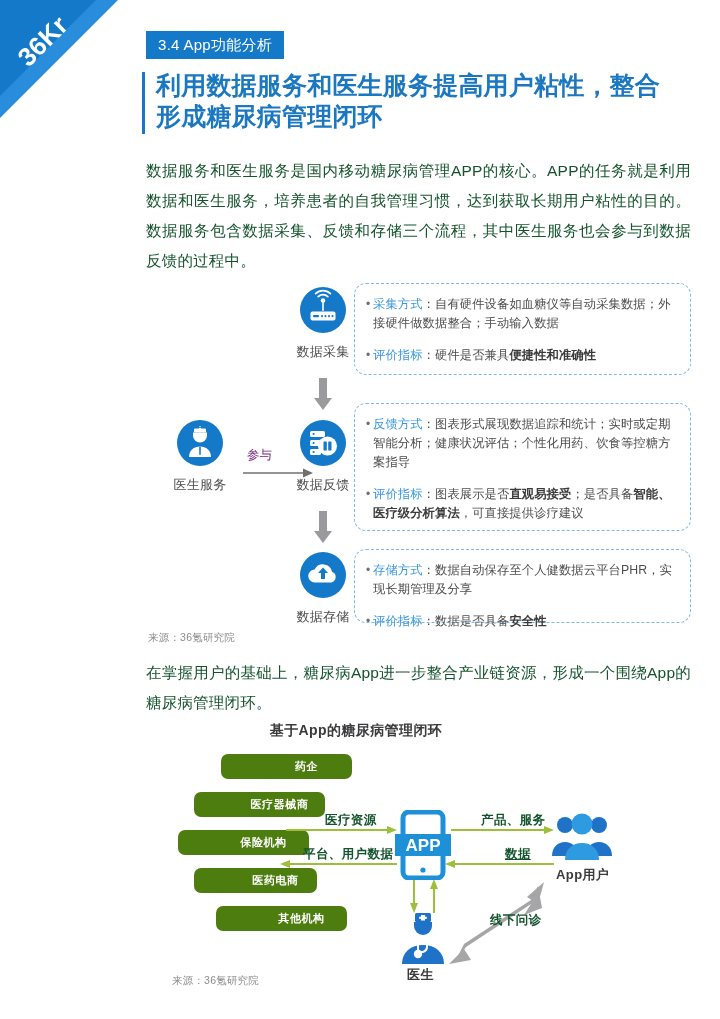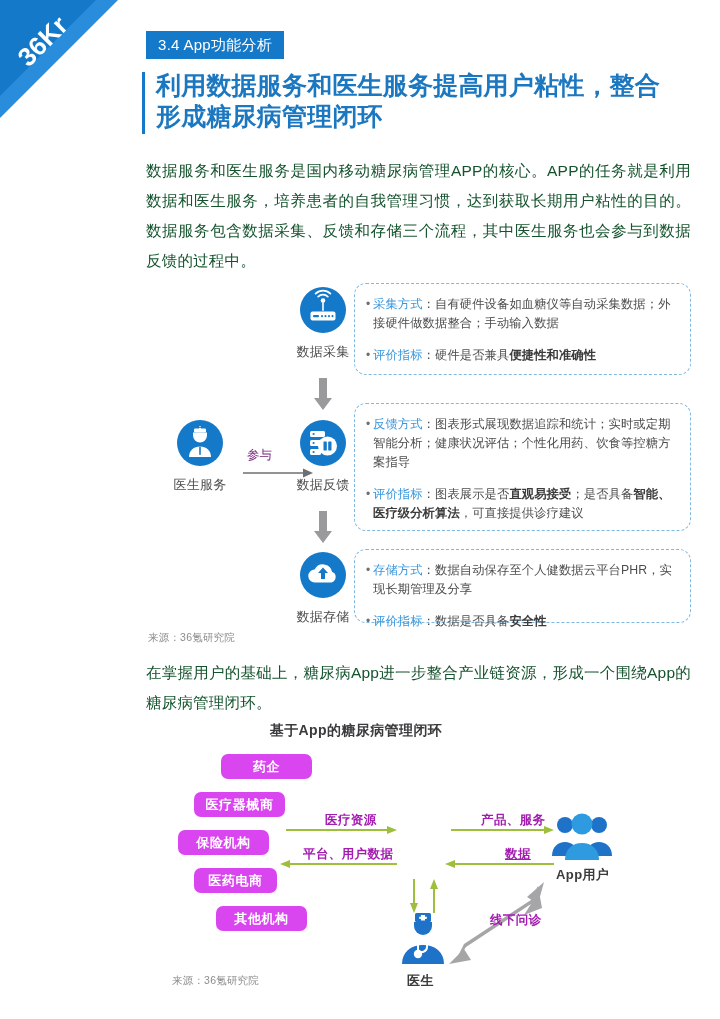--- a/index.html
+++ b/index.html
@@ -83,27 +83,27 @@
     white-space:nowrap;
   }
 
   
   .loop{position:absolute;left:146px;top:722px;width:545px;height:262px;}
   .loop-title{
     position:absolute;left:0;top:0;width:420px;text-align:center;
     font-size:14px;font-weight:bold;color:#3b3b3d;letter-spacing:.4px;
   }
   .pill{
-    position:absolute;background:#d946ef;color:#fff;border-radius:7px;
-    font-size:13px;font-weight:bold;letter-spacing:.6px;
+    position:absolute;background:#4d7c0f;color:#fff;border-radius:7px;
+    font-size:11px;font-weight:bold;letter-spacing:.6px;
     display:flex;align-items:center;justify-content:center;
-    height:25px;white-space:nowrap;
+    height:25px;white-space:nowrap;padding-left:40px;
   }
   .loop-lbl{
-    position:absolute;font-size:12.5px;font-weight:bold;color:#a21caf;
+    position:absolute;font-size:12.5px;font-weight:bold;color:#14532d;
     white-space:nowrap;letter-spacing:.4px;padding-left:24px;
   }
   .loop-cap{
     position:absolute;font-size:13px;font-weight:bold;color:#3b3b3d;
     white-space:nowrap;letter-spacing:.4px;
   }
   .loop svg.ov{position:absolute;left:0;top:0;overflow:visible;}
   .iconbox{position:absolute;}
 </style>
 </head>
@@ -305,20 +305,28 @@
         <path d="M398 160 L392 182 L381 175 Z"></path>
       </g>
     </svg>
 
     <div class="loop-lbl" style="left:155px;top:90px;">医疗资源</div>
     <div class="loop-lbl" style="left:133px;top:124px;">平台、用户数据</div>
     <div class="loop-lbl" style="left:311px;top:90px;">产品、服务</div>
     <div class="loop-lbl" style="left:335px;top:124px;text-decoration:underline;">数据</div>
     <div class="loop-lbl" style="left:320px;top:190px;">线下问诊</div>
 
+    <div class="iconbox" style="left:249px;top:88px;">
+      <svg width="56" height="70" viewBox="0 0 56 70">
+        <rect x="8" y="2" width="40" height="66" rx="6" fill="none" stroke="#1E90D8" stroke-width="5"></rect>
+        <circle cx="28" cy="60" r="2.6" fill="#1E90D8"></circle>
+        <rect x="0" y="24" width="56" height="22" fill="#1E90D8"></rect>
+        <text x="28" y="41" text-anchor="middle" font-family="Liberation Sans, sans-serif" font-size="17" font-weight="bold" fill="#ffffff">APP</text>
+      </svg>
+    </div>
 
     <div class="iconbox" style="left:405px;top:88px;">
       <svg width="62" height="52" viewBox="0 0 62 52">
         <g fill="#1E73C8">
           <circle cx="14" cy="15" r="8"></circle>
           <path d="M1 46c0-9 6-14 13-14s13 5 13 14z"></path>
           <circle cx="48" cy="15" r="8"></circle>
           <path d="M35 46c0-9 6-14 13-14s13 5 13 14z"></path>
         </g>
         <g fill="#2E9BE0">
@@ -339,18 +347,18 @@
         <g fill="#ffffff">
           <rect x="27" y="5" width="4" height="5.5"></rect>
           <rect x="25.2" y="6.7" width="7.6" height="2.2"></rect>
           <path d="M29 35c-4 0-6 4-6 8a6 6 0 0 0 12 0c0-4-2-8-6-8z" opacity="0"></path>
           <circle cx="24" cy="44" r="4.2"></circle>
           <path d="M24 31 v9" stroke="#ffffff" stroke-width="2" fill="none"></path>
           <path d="M33 31 v6 a5 5 0 0 1-9 3" stroke="#ffffff" stroke-width="2" fill="none"></path>
         </g>
       </svg>
     </div>
-    <div class="loop-cap" style="left:261px;top:250px;text-align:right;">医生</div>
+    <div class="loop-cap" style="left:261px;top:244px;text-align:right;">医生</div>
   </div>
 
   <div class="source" id="src2">来源：36氪研究院</div>
 
 </div>
 
 </body></html>

